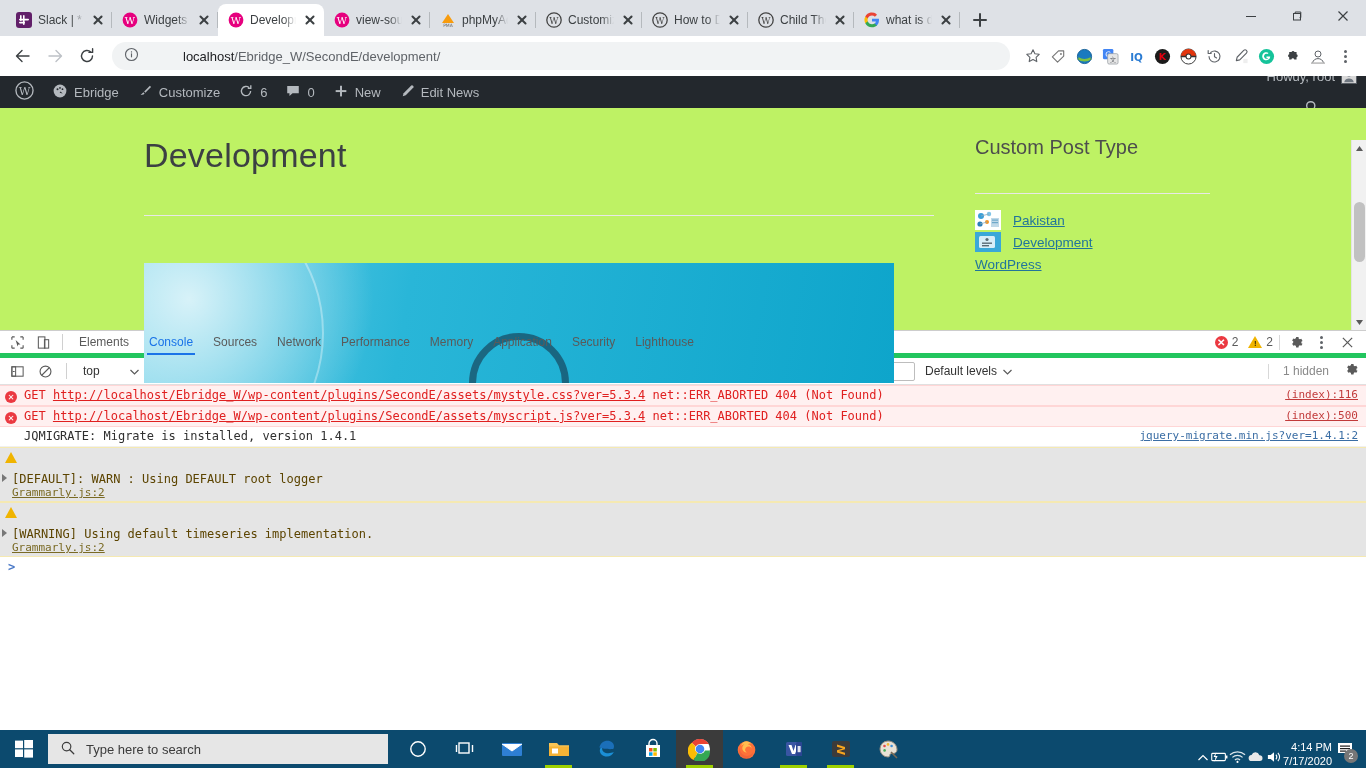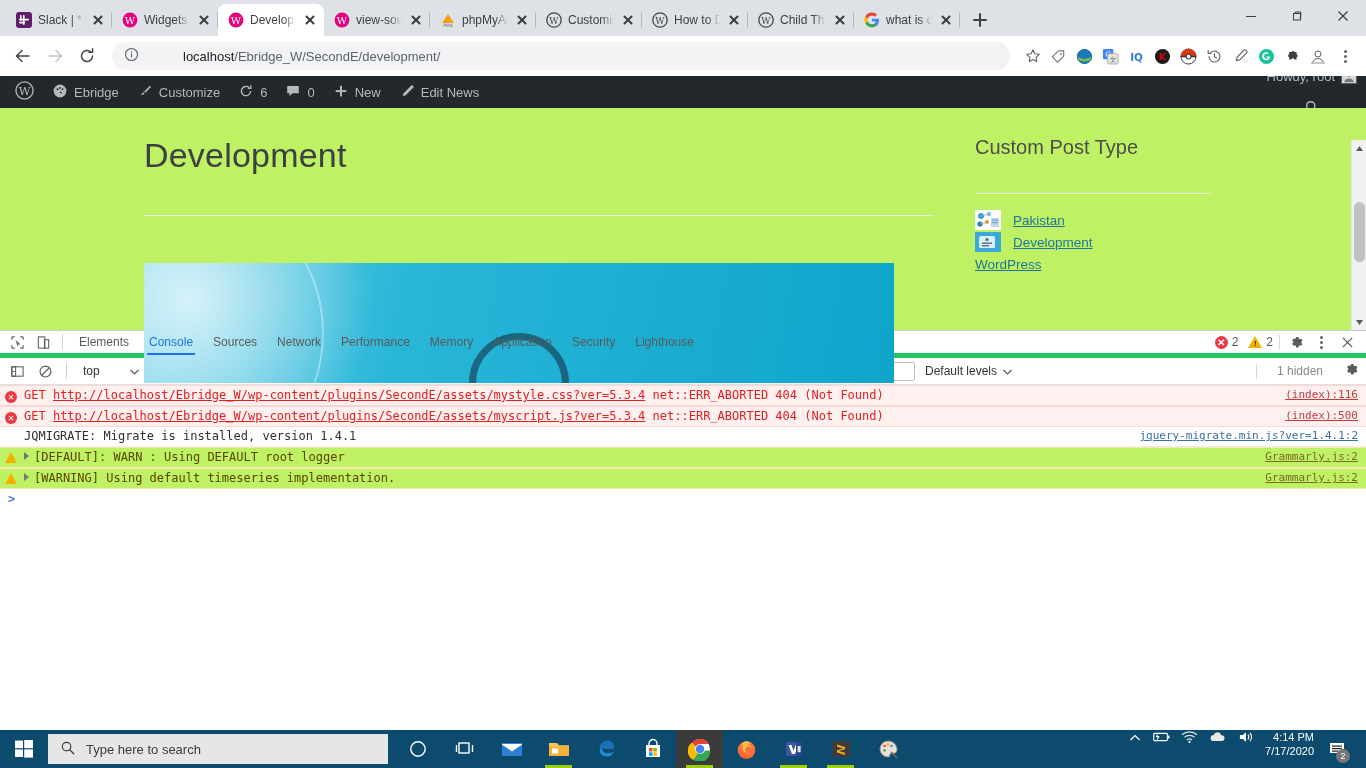--- a/index.html
+++ b/index.html
@@ -132,52 +132,52 @@
   .ctx-select {
     font-size: 12px; color: #333; display: flex; align-items: center; gap: 30px;
     padding: 2px 4px 2px 8px; min-width: 130px; height: 19px;
   }
   .filter-input {
     width: 650px; height: 19px; border: 1px solid #bdbdbd; border-radius: 2px;
     font-size: 12px; color: #333; padding: 0 6px; background: #fff; font-family: "Liberation Sans", sans-serif;
   }
   .filter-input::placeholder { color: #a0a0a0; }
   .levels { font-size: 12px; color: #333; padding: 0 8px; display:flex; align-items:center; gap:6px;}
-  .hidden-count { font-size: 12px; color: #8a8a8a; margin-left:auto; display:flex; align-items:center; gap:20px; padding-right:8px;}
+  .hidden-count { font-size: 12px; color: #8a8a8a; margin-left:auto; display:flex; align-items:center; gap:14px; padding-right:8px;}
   .vsep { width:1px; height:15px; background:#d8d8d8; }
 
   .console-body { flex: 1 1 auto; overflow: hidden; font-family: "DejaVu Sans Mono", monospace; font-size: 12px; }
   .msg { display: flex; align-items: flex-start; padding: 2px 8px 2px 0; border-bottom: 1px solid transparent; min-height: 20px; position: relative;}
   .msg .ic { width: 22px; flex: 0 0 22px; text-align:center; padding-top:1px;}
   .msg .txt { flex: 1 1 auto; white-space: nowrap; overflow: hidden; padding-left: 2px;}
   .msg .src { font-size: 11px; text-decoration: underline; padding-left: 12px; white-space: nowrap;}
   .msg.error { background: #fff0f0; border-top: 1px solid #ffd6d6; border-bottom: 1px solid #ffd6d6; color: #e02020; }
   .msg.error .src { color: #c23b3b; }
-  .msg.warn { background: #bef264; border-top: 1px solid #f5e9b2; border-bottom: 1px solid #f5e9b2; color: #5c4400; }
+  .msg.warn { background: #e5e5e5; border-top: 1px solid #f5e9b2; border-bottom: 1px solid #f5e9b2; color: #5c4400; flex-direction: column; }
   .msg.warn .src { color: #7a6a24; }
   .msg.info { background: #fff; color: #303030; border-bottom: 1px solid #f0f0f0;}
   .msg.info .src { color: #3b6ea5; }
   .msg .link { text-decoration: underline; }
   .arrowtri { display:inline-block; width:0;height:0; border-left:5px solid #777; border-top:4px solid transparent; border-bottom:4px solid transparent; margin-right:5px; vertical-align: 1px;}
   .prompt-row { display: flex; align-items: center; padding: 3px 8px; color: #4a79c7; }
   .prompt-caret { font-weight: 700; font-size: 12px; }
   .err-dot { width: 12px; height: 12px; border-radius: 50%; background: #eb3941; color:#fff; font-size:10px; display:inline-flex; align-items:center; justify-content:center; font-weight:700; line-height:1;}
   .warn-tri { display:inline-block; width: 0; height: 0; border-left: 6px solid transparent; border-right: 6px solid transparent; border-bottom: 11px solid #f0b400; position: relative; top:1px;}
 
   
   .taskbar { height: 38px; background: #0c4a6e; display: flex; align-items: center; position: relative; }
   .startbtn { width: 48px; height: 38px; display: flex; align-items: center; justify-content: center; }
   .searchbox {
     width: 340px; height: 30px; background: #e6e6e6; display: flex; align-items: center;
     gap: 10px; padding: 0 12px; color: #3b3b3b; font-size: 13px; margin-right: 6px;
   }
   .tbicon { width: 47px; height: 38px; display: flex; align-items: center; justify-content: center; position: relative; }
   .tbicon.running::after { content:""; position: absolute; bottom: 0; left: 10px; right: 10px; height: 3px; background: #9dd000;}
   .tbicon.active { background: #3b3b3b; }
-  .tray { margin-left: auto; display: flex; align-items: flex-start; gap: 10px; padding-right: 16px; color: #fff; }
+  .tray { margin-left: auto; display: flex; align-items: flex-end; padding-right: 8px; color: #fff; }
   .clock { font-size: 11px; line-height: 14px; text-align: right; color: #fff; }
   .notif { width: 26px; height: 38px; display:flex; align-items:center; justify-content:center; position:relative;}
   .notif-badge { position:absolute; right:0; bottom:5px; width:14px;height:14px;border-radius:50%;background:#777; color:#fff; font-size:9px; display:flex;align-items:center;justify-content:center;}
 </style>
 </head>
 <body>
 
 <div class="browser">
 
   <div class="tabstrip">

